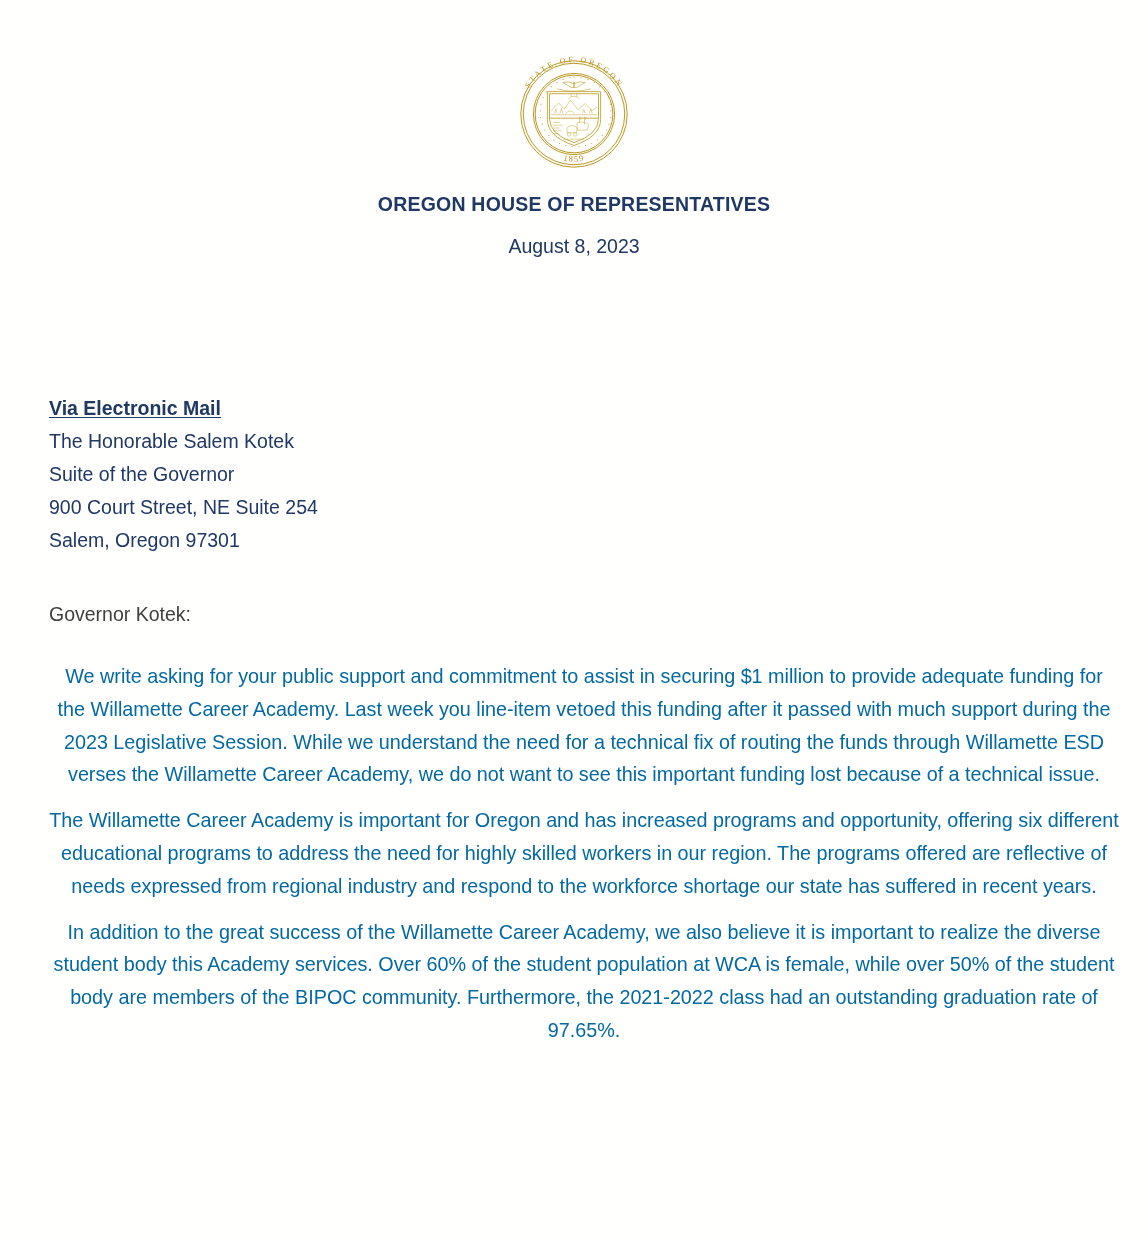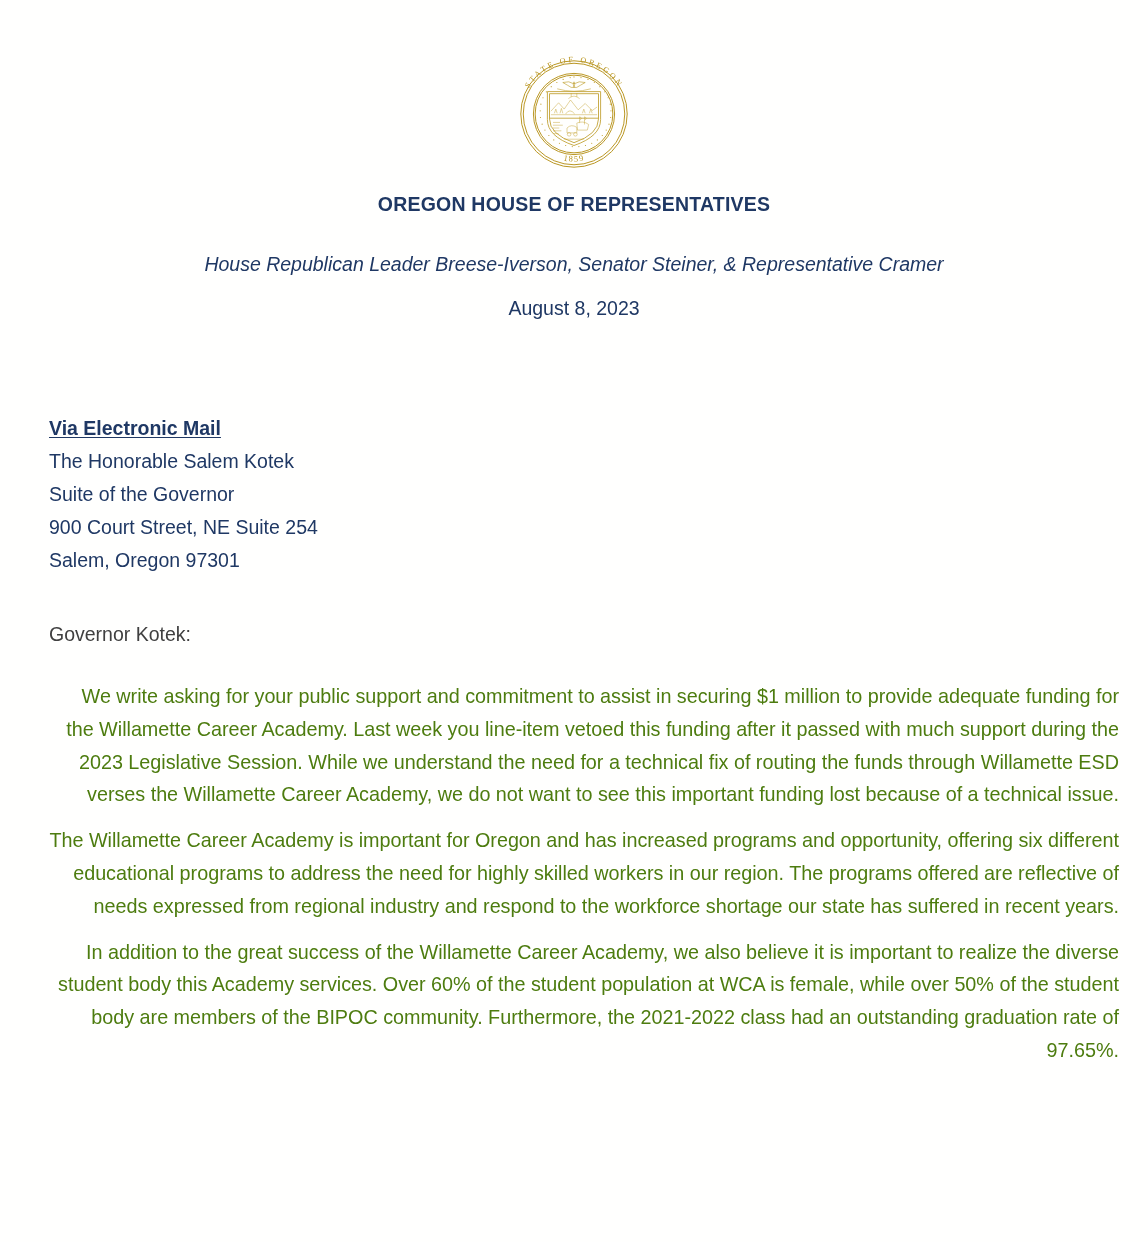--- a/index.html
+++ b/index.html
@@ -68,21 +68,20 @@
     color: #1F3864;
     line-height: 1.3;
   }
 
   
   .body-block {
     position: absolute;
     left: 49px;
     top: 392px;
     width: 1070px;
-    margin-top: 20px;
   }
 
   .address-block {
     font-size: 19.5px;
     line-height: 33px;
     color: #1F3864;
   }
   .via-line {
     font-weight: bold;
     text-decoration: underline;
@@ -97,23 +96,23 @@
     line-height: 30px;
     color: #404040;
   }
 
   .paragraphs {
     margin-top: 31px;
   }
   .para {
     font-size: 19.8px;
     line-height: 32.8px;
-    color: #4d7c0f;
+    color: #0369a1;
     margin: 0 0 13px 0;
-    text-align: right;
+    text-align: center;
     letter-spacing: -0.02px;
   }
   .para:last-child { margin-bottom: 0; }
 </style>
 </head>
 <body>
 
 <div class="page">
 
   <div class="seal-wrap">
@@ -203,21 +202,20 @@
       </g>
 
       <g stroke="#BE9C28" stroke-width="0.8" fill="none">
         <path d="M 76,64 q 24,7 48,0"></path>
       </g>
     </svg>
   </div>
 
   <div class="letterhead">
     <div class="org-title">OREGON HOUSE OF REPRESENTATIVES</div>
-    <div class="org-subtitle">House Republican Leader Breese-Iverson, Senator Steiner, &amp; Representative Cramer</div>
     <div class="letter-date">August 8, 2023</div>
   </div>
 
   <div class="body-block">
 
     <div class="address-block">
       <div>
         <span class="via-line">Via Electronic Mail</span>
       </div>
       <span class="addr-line">The Honorable Salem Kotek</span>

